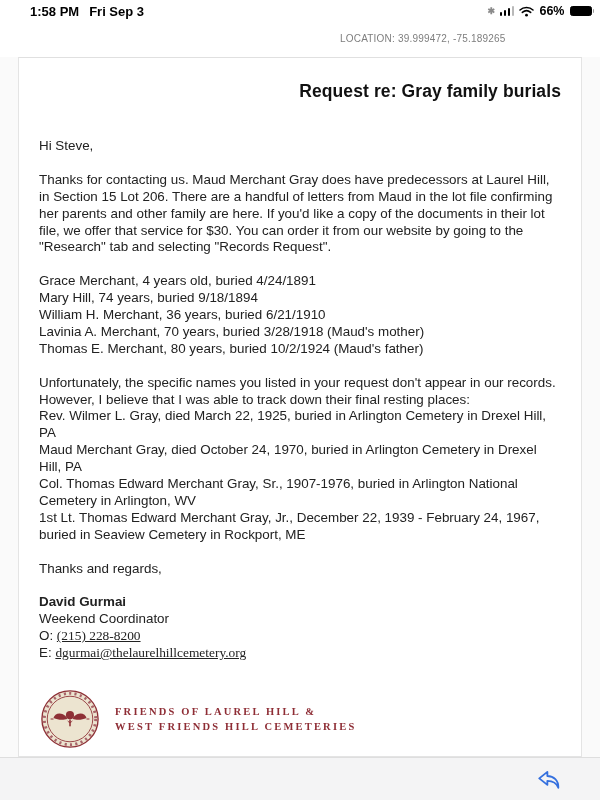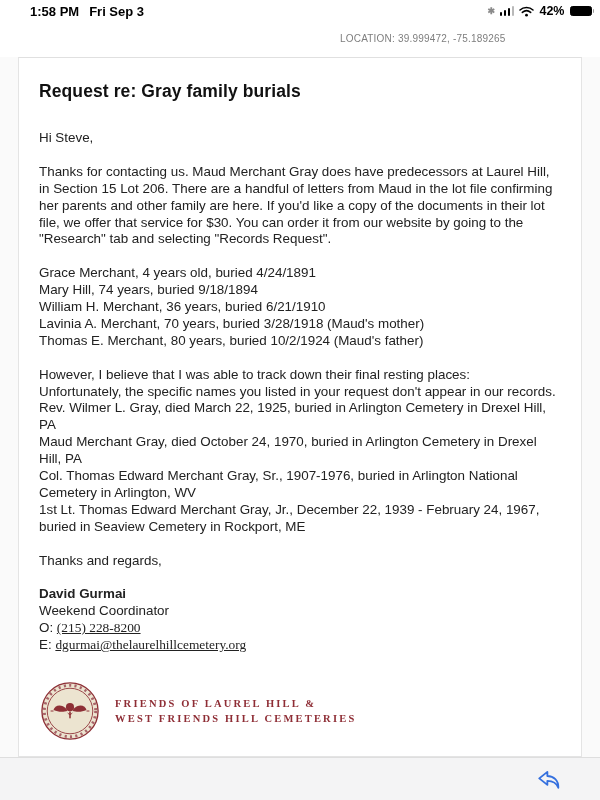--- a/index.html
+++ b/index.html
@@ -20,21 +20,21 @@
 
   
   .caption-row { position:absolute; left:0; top:24px; width:600px; height:32px; background:#fff; }
   .caption { position:absolute; left:74px; top:6px; font-size:10px; color:#8c8c8c; }
   .location { position:absolute; left:340px; top:9px; font-size:10px; color:#7e7e7e; letter-spacing:.2px; }
 
   
   .card { position:absolute; left:18px; top:57px; width:564px; height:700px; background:#fff;
           border:1px solid #e4e4e4; border-top:1px solid #e0e0e0; overflow:hidden; padding:23px 20px 0 20px; }
   .page-bg-gutter { position:absolute; left:0; top:57px; width:600px; height:700px; background:#fafafa; }
-  .subject { font-size:17.5px; font-weight:700; color:#111; margin-bottom:28px; letter-spacing:.1px; }
+  .subject { font-size:17.5px; font-weight:700; color:#111; margin-bottom:36px; letter-spacing:.1px;text-align:right; }
   .bodytext { font-size:13.4px; line-height:16.9px; color:#222; }
   .block { margin-bottom:16.9px; }
   .sig-name { font-weight:700; }
   a.plain-link { color:#222; text-decoration:underline; cursor:pointer;font-family:Liberation Serif, serif; }
 
   
   .logo-row { display:flex; align-items:center; gap:14px; margin:26px 0 24px 0; }
   .seal { width:62px; height:62px; flex:0 0 auto; }
   .logo-text { font-family:"Liberation Serif", serif; font-weight:700; color:#8e2d35; font-size:10.5px; letter-spacing:2.2px; line-height:15px; }
 
@@ -58,21 +58,21 @@
         <i></i>
         <i></i>
         <i></i>
         <i></i>
       </span>
     <svg width="15" height="11" viewBox="0 0 15 11">
       <path d="M1 4 C4.5 .8 10.5 .8 14 4" fill="none" stroke="#000" stroke-width="1.5" stroke-linecap="round"></path>
       <path d="M3.3 6.4 C5.8 4.3 9.2 4.3 11.7 6.4" fill="none" stroke="#000" stroke-width="1.5" stroke-linecap="round"></path>
       <circle cx="7.5" cy="9.2" r="1.4" fill="#000"></circle>
     </svg>
-    <span>42%</span>
+    <span>66%</span>
     <span class="battery">
         <span class="batt-body"></span>
         <span class="batt-tip"></span>
       </span>
   </div>
 </div>
 
 <div class="caption-row">
   <span class="location">LOCATION: 39.999472, -75.189265</span>
 </div>
@@ -89,22 +89,22 @@
       <div>
           <div>Grace Merchant, 4 years old, buried 4/24/1891</div>
           <div>Mary Hill, 74 years, buried 9/18/1894</div>
           <div>William H. Merchant, 36 years, buried 6/21/1910</div>
           <div>Lavinia A. Merchant, 70 years, buried 3/28/1918 (Maud's mother)</div>
           <div>Thomas E. Merchant, 80 years, buried 10/2/1924 (Maud's father)</div>
         </div>
     </div>
 
     <div class="block">
+      <div>Unfortunately, the specific names you listed in your request don't appear in our records.</div>
       <div>However, I believe that I was able to track down their final resting places:</div>
-      <div>Unfortunately, the specific names you listed in your request don't appear in our records.</div>
       <div>
           <div>Rev. Wilmer L. Gray, died March 22, 1925, buried in Arlington Cemetery in Drexel Hill, PA</div>
           <div>Maud Merchant Gray, died October 24, 1970, buried in Arlington Cemetery in Drexel Hill, PA</div>
           <div>Col. Thomas Edward Merchant Gray, Sr., 1907-1976, buried in Arlington National Cemetery in Arlington, WV</div>
           <div>1st Lt. Thomas Edward Merchant Gray, Jr., December 22, 1939 - February 24, 1967, buried in Seaview Cemetery in Rockport, ME</div>
         </div>
     </div>
 
     <div class="block">Thanks and regards,</div>
 

